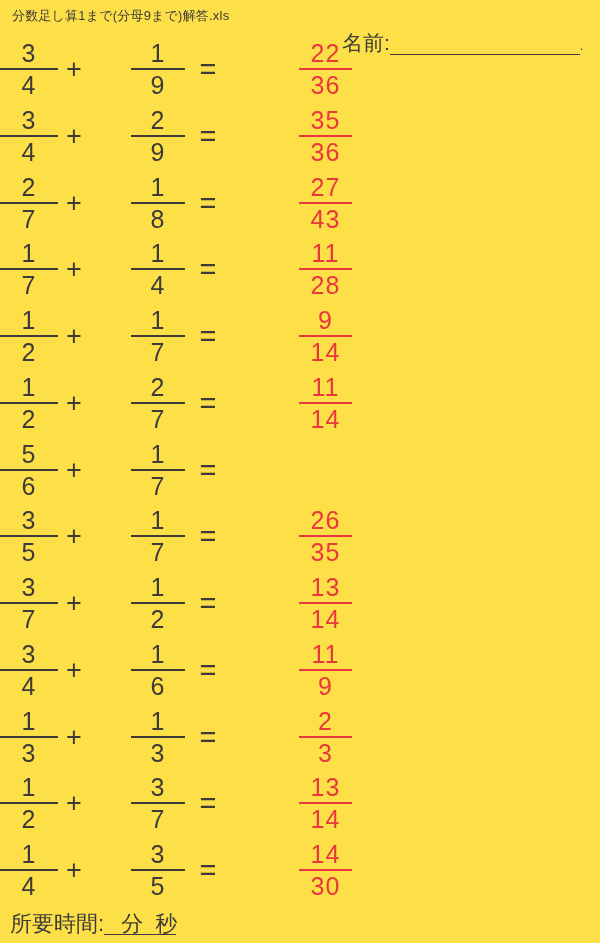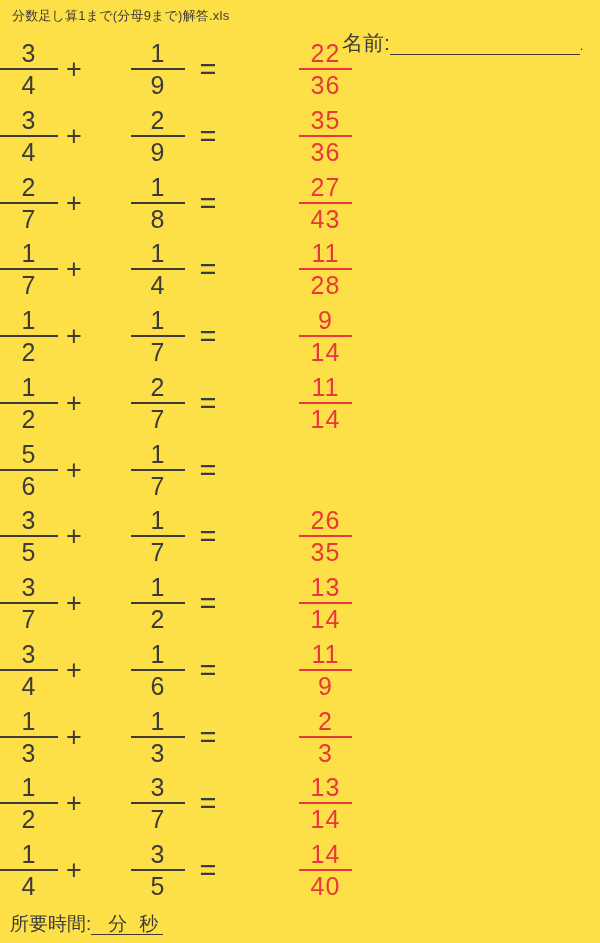--- a/index.html
+++ b/index.html
@@ -77,21 +77,21 @@
     color: var(--ink);
   }
   .op.plus { left: 60px;  width: 28px; font-size: 27px; }
   .op.eq   { left: 194px; width: 28px; font-size: 29px; }
   
   .footer-time {
     position: absolute;
     left: 10px; top: 912px;
     display: flex;
     align-items: flex-end;
-    font-size: 19px;
+    font-size: 22px;
   }
   .time-label { line-height: 23px; }
   .time-line {
     display: inline-flex;
     width: 72px;
     height: 23px;
     border-bottom: 1.5px solid var(--ink);
   }
   .time-line .min { margin-left: 17px; line-height: 23px; }
   .time-line .sec { margin-left: 12px; line-height: 23px; }
@@ -356,21 +356,21 @@
       <span class="op plus">+</span>
       <div class="frac f2">
         <span class="num">3</span>
         <span class="bar"></span>
         <span class="den">5</span>
       </div>
       <span class="op eq">=</span>
       <div class="frac ans">
         <span class="num">14</span>
         <span class="bar"></span>
-        <span class="den">40</span>
+        <span class="den">30</span>
       </div>
     </div>
     </div>
 
   <div class="footer-time">
     <span class="time-label">所要時間:</span>
     <span class="time-line">
       <span class="min">分</span>
       <span class="sec">秒</span>
     </span>

